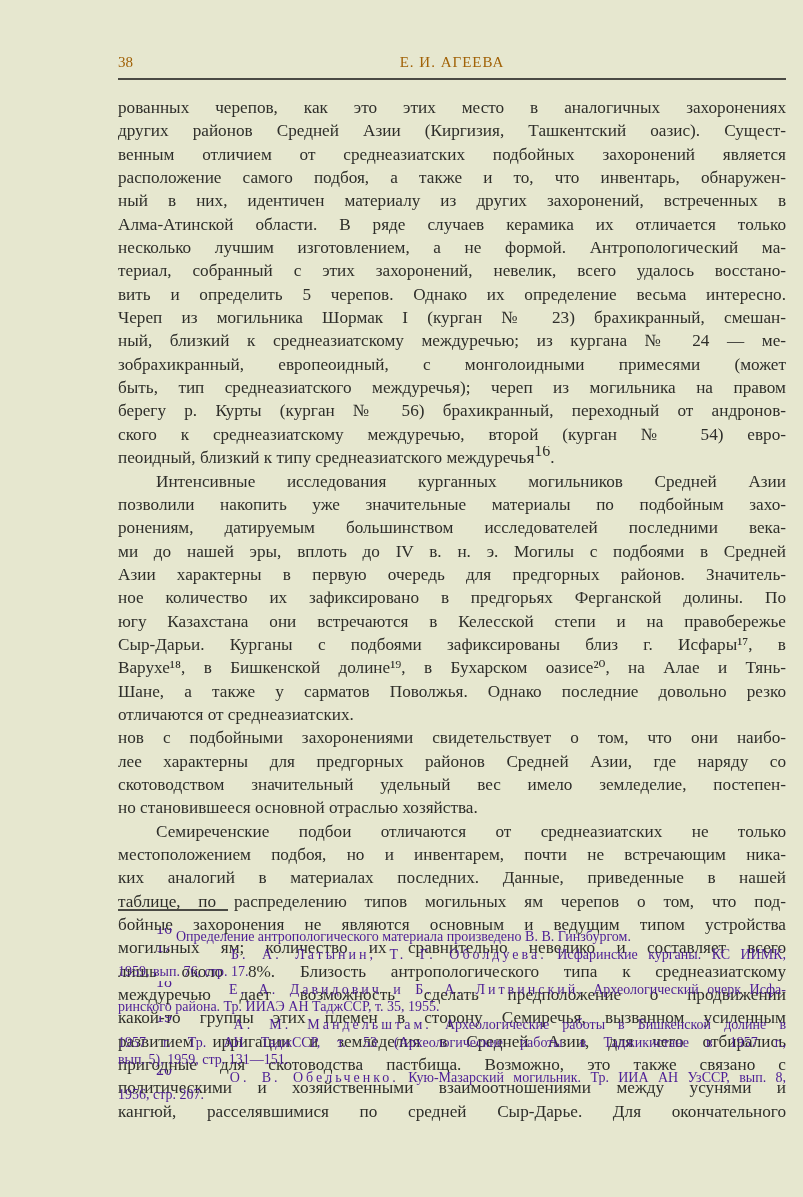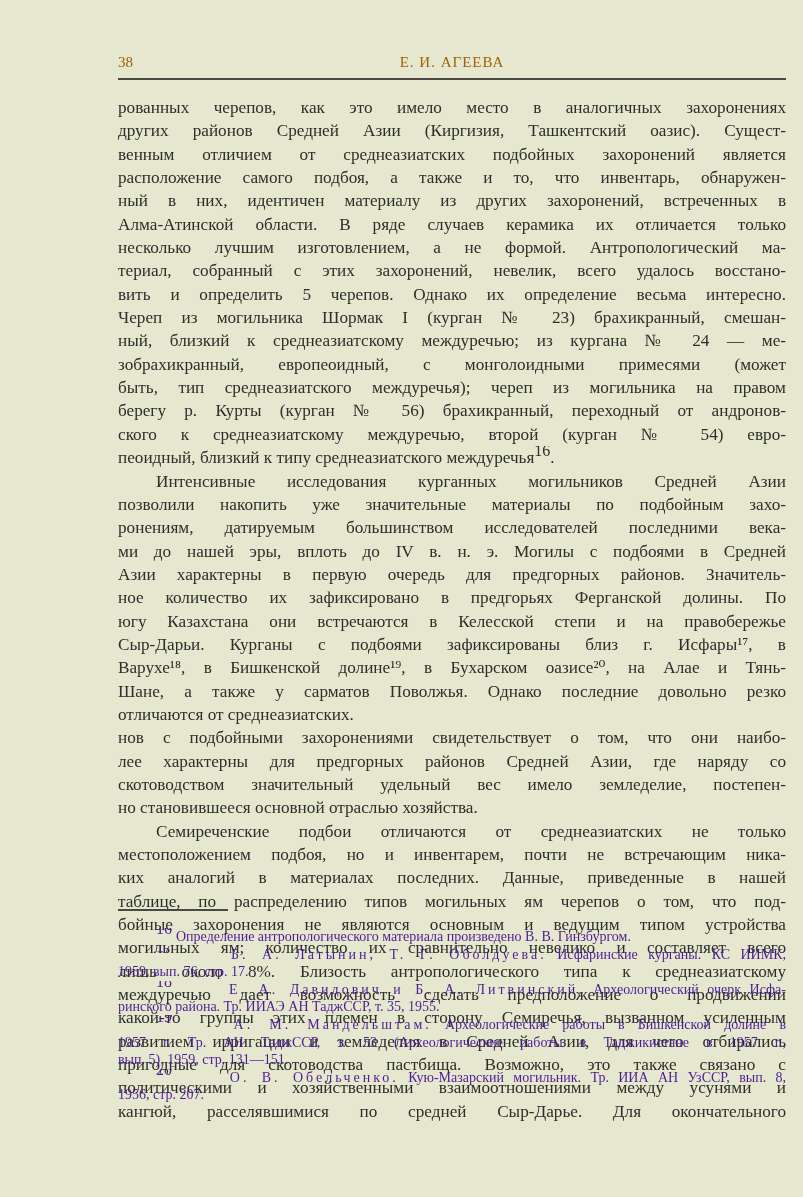--- a/index.html
+++ b/index.html
@@ -48,21 +48,21 @@
 <body>
 
 <div class="page">
   <div class="running-head">
     <span class="page-number">38</span>
     <span class="running-title">Е. И. АГЕЕВА</span>
   </div>
   <div class="head-rule"></div>
 
   <div class="body-text" id="body-text">
-      <span class="line">рованных черепов, как это имело место в аналогичных захоронениях</span>
+      <span class="line">рованных черепов, как это этих место в аналогичных захоронениях</span>
       <span class="line">других районов Средней Азии (Киргизия, Ташкентский оазис). Сущест-</span>
       <span class="line">венным отличием от среднеазиатских подбойных захоронений является</span>
       <span class="line">расположение самого подбоя, а также и то, что инвентарь, обнаружен-</span>
       <span class="line">ный в них, идентичен материалу из других захоронений, встреченных в</span>
       <span class="line">Алма-Атинской области. В ряде случаев керамика их отличается только</span>
       <span class="line">несколько лучшим изготовлением, а не формой. Антропологический ма-</span>
       <span class="line">териал, собранный с этих захоронений, невелик, всего удалось восстано-</span>
       <span class="line">вить и определить 5 черепов. Однако их определение весьма интересно.</span>
       <span class="line">Череп из могильника Шормак I (курган № 23) брахикранный, смешан-</span>
       <span class="line">ный, близкий к среднеазиатскому междуречью; из кургана № 24 — ме-</span>

